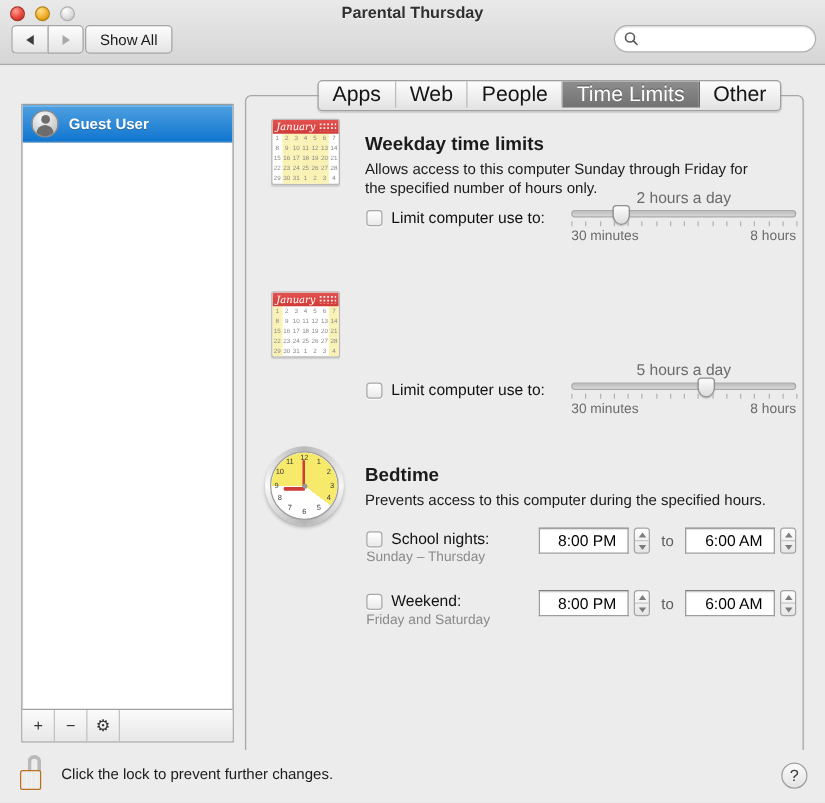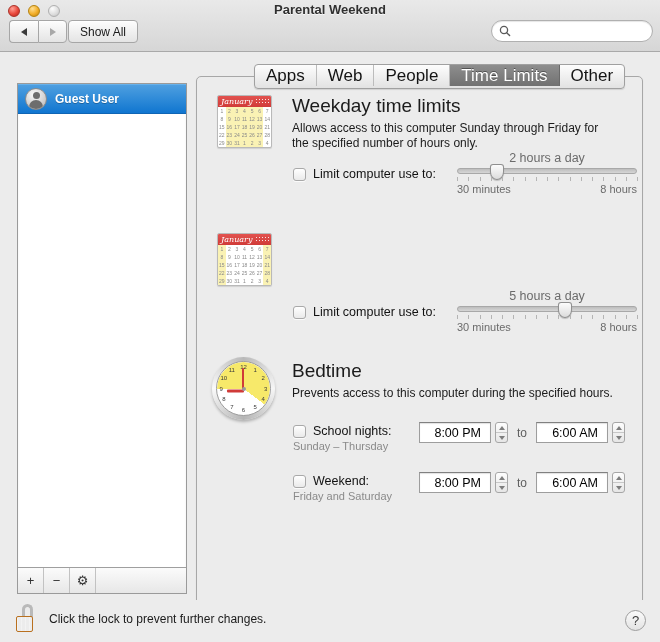--- a/index.html
+++ b/index.html
@@ -278,24 +278,24 @@
     border: 1px solid #a7a7a7;
     border-radius: 5px;
     box-sizing: border-box;
     box-shadow: 0 1px 2px rgba(0,0,0,.06);
   }
 
   .section { position: absolute; }
   .sec-icon { position: absolute; left: 20px; top: 0; }
   .sec-body { position: absolute; left: 95px; }
   .sec-title {
-    font-size: 19px;
-    font-weight: normal;
+    font-size: 15px;
+    font-weight: bold;
     color: #1b1b1b;
-    margin: 0 0 4px 0;
+    margin: 12px 0 4px 0;
   }
   .sec-desc {
     font-size: 12px;
     color: #1b1b1b;
     line-height: 15px;
     margin: 0;
     width: 322px;
   }
 
   
@@ -472,20 +472,21 @@
     margin: -2px 0 0 -2px;
     border-radius: 50%;
     background: #9a9a9a;
   }
 
   
   .time-row {
     display: flex;
     align-items: center;
     gap: 0;
+    margin-left: 12px;
   }
   .time-field {
     width: 72px;
     height: 21px;
     background: #fff;
     border: 1px solid #9d9d9d;
     border-top-color: #808080;
     box-sizing: border-box;
     display: flex;
     align-items: center;
@@ -599,21 +600,21 @@
 
 <div id="window">
 
   <div id="titlebar">
     <div class="traffic-lights">
       <div class="tl tl-close"></div>
       <div class="tl tl-min"></div>
       <div class="tl tl-zoom"></div>
     </div>
 
-    <div id="window-title">Parental Weekend</div>
+    <div id="window-title">Parental Thursday</div>
 
     <div id="nav-group">
       <div class="nav-btn left">
         <span class="tri tri-l"></span>
       </div>
       <div class="nav-btn right">
         <span class="tri tri-r"></span>
       </div>
     </div>
 

